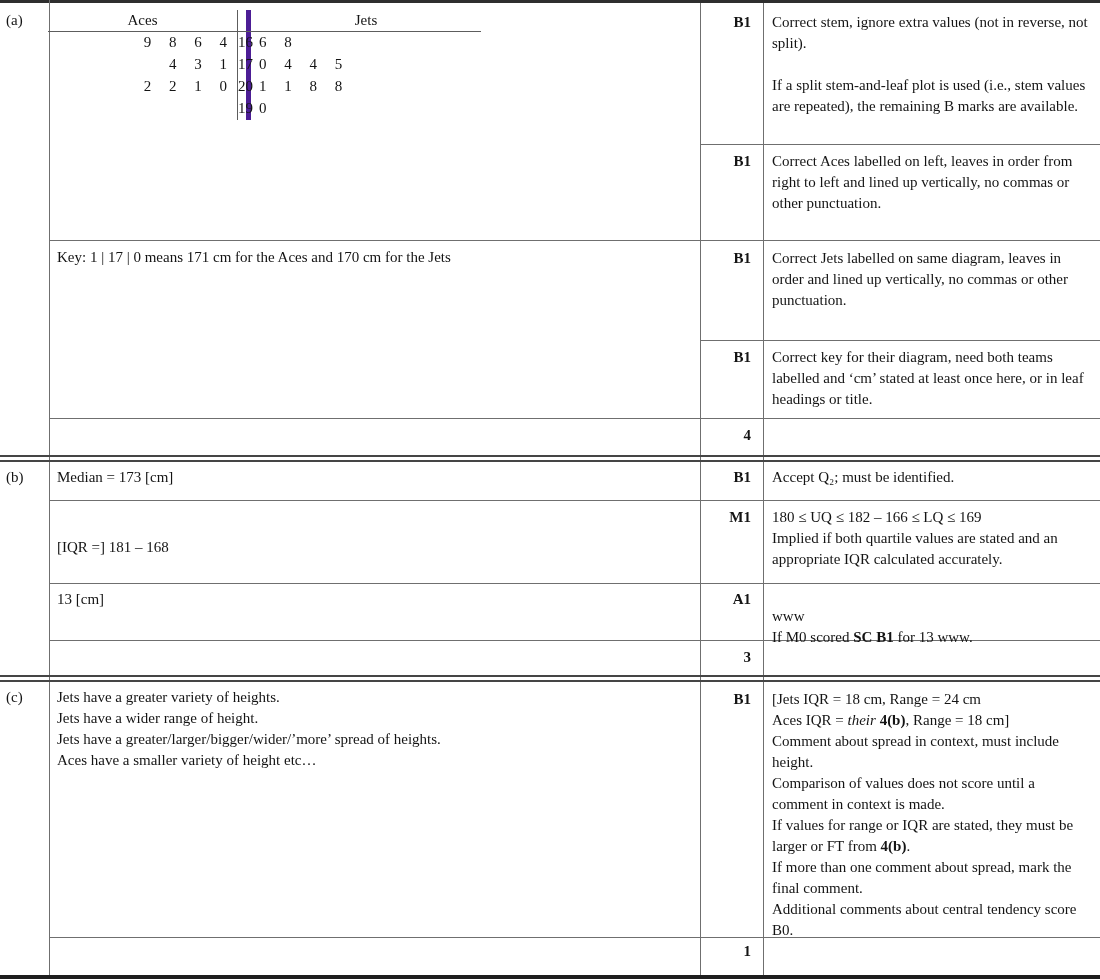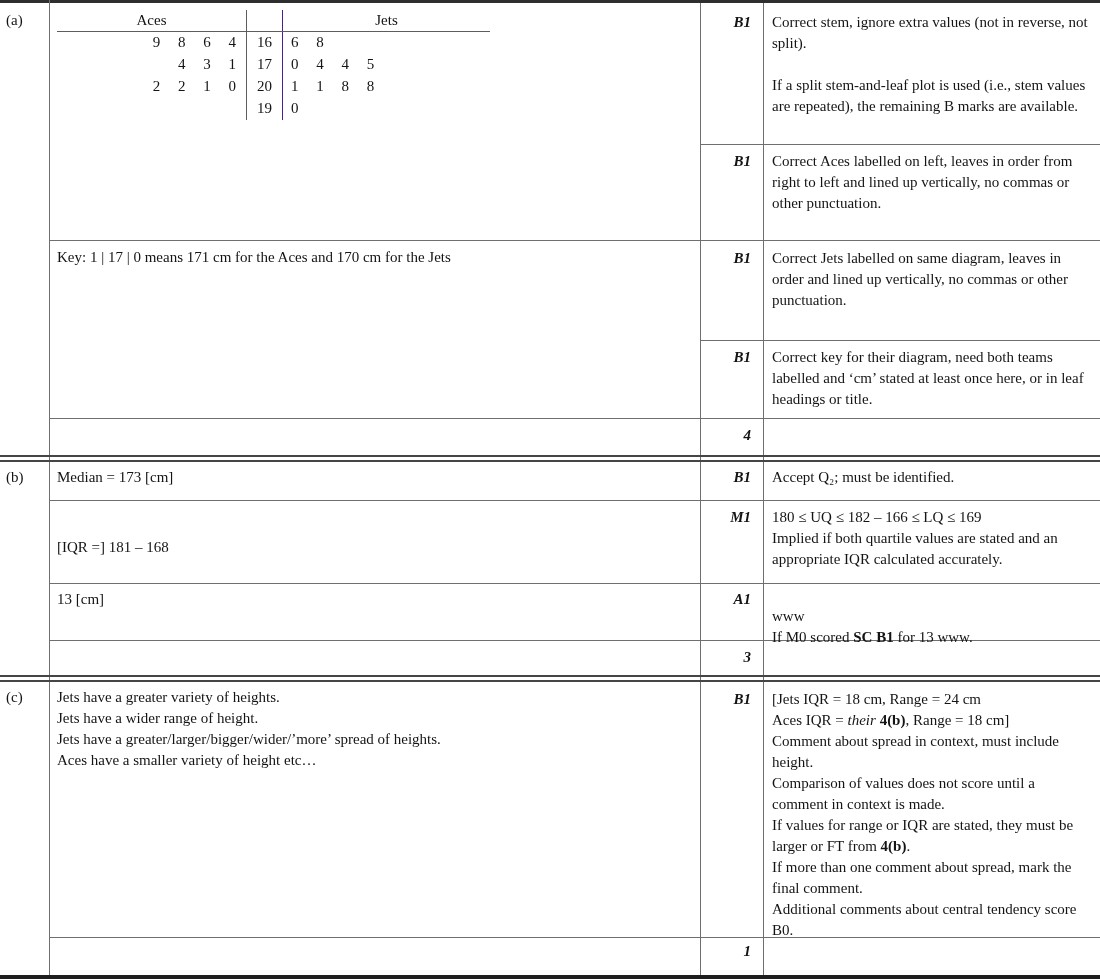--- a/index.html
+++ b/index.html
@@ -12,30 +12,30 @@
   .ln{position:absolute;height:1px;background:#6f6f6f;}
   .vl{position:absolute;width:1px;background:#6f6f6f;}
   .band-top{position:absolute;left:0;top:0;width:1100px;height:3px;background:#2e2e2e;}
   .dbl{position:absolute;left:0;width:1100px;height:7px;box-sizing:border-box;
        border-top:2px solid #454545;border-bottom:2px solid #454545;}
   .band-bottom{position:absolute;left:0;top:975px;width:1100px;height:4px;background:#1e1e1e;}
   
   .plabel{position:absolute;left:6px;width:40px;}
   .answer{position:absolute;left:57px;width:635px;}
   .mark{position:absolute;left:700px;width:57px;box-sizing:border-box;
-        padding-right:6px;text-align:right;font-weight:bold;font-style:italic;}
+        padding-right:6px;text-align:right;font-weight:bold;}
   .guide{position:absolute;left:772px;width:318px;}
   .gl{min-height:21px;}
   
-  .slp{position:absolute;left:57px;top:10px;width:433px;}
+  .slp{position:absolute;left:48px;top:10px;width:433px;}
   .slp-hdr{display:flex;height:21px;border-bottom:1px solid #5d5d5d;}
   .slp-row{display:flex;height:22px;}
   .slp-left{width:189px;box-sizing:border-box;text-align:center;}
-  .slp-stem{width:37px;box-sizing:border-box;text-align:center;
-            border-left:1px solid #5d5d5d;border-right:1px solid #4c1d95;}
+  .slp-stem{width:14px;box-sizing:border-box;text-align:center;
+            border-left:1px solid #5d5d5d;border-right:5px solid #4c1d95;}
   .slp-right{flex:1;box-sizing:border-box;text-align:center;}
   .slp-row .slp-left{text-align:right;padding-right:10px;word-spacing:14px;}
   .slp-row .slp-right{text-align:left;padding-left:8px;word-spacing:14px;}
 </style>
 </head>
 <body>
 
 <div class="page">
 
   <div class="band-top"></div>

